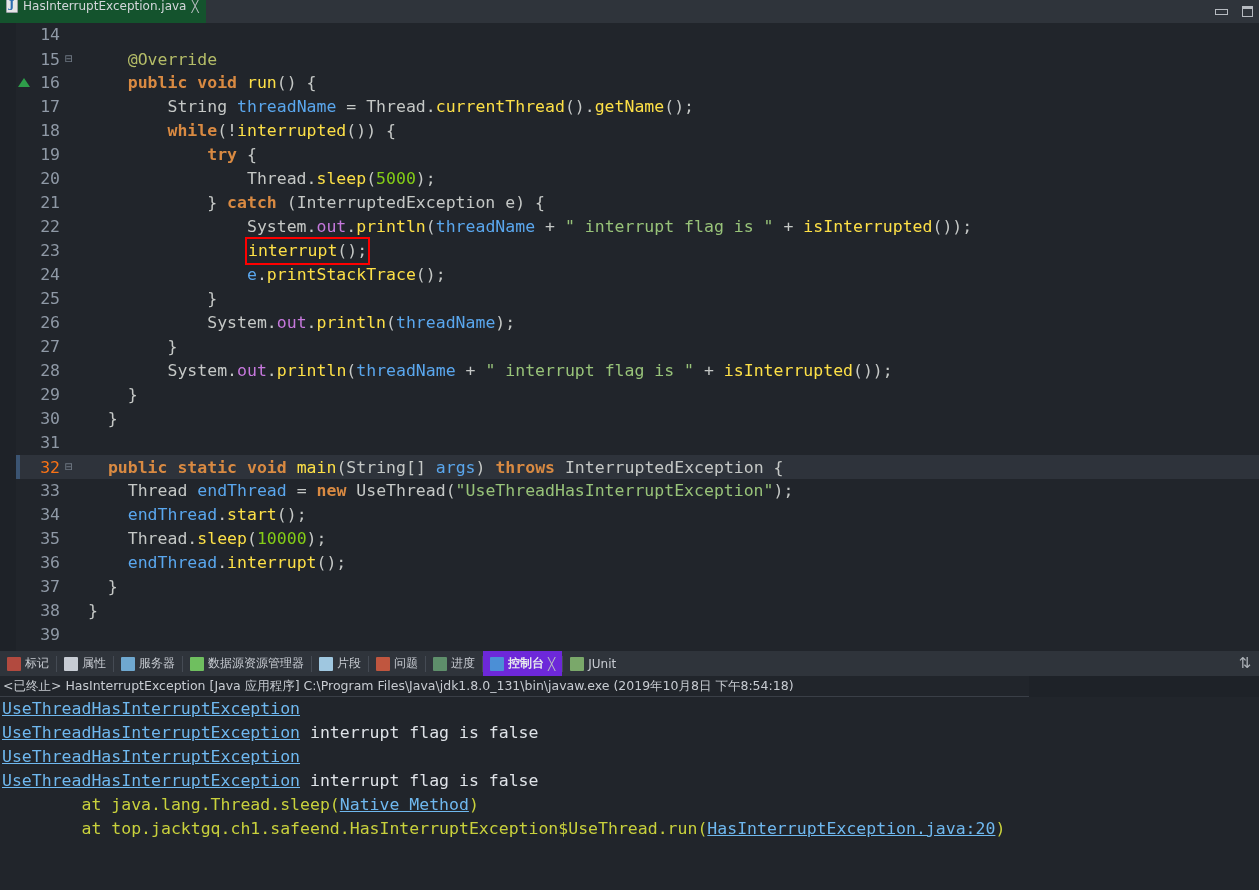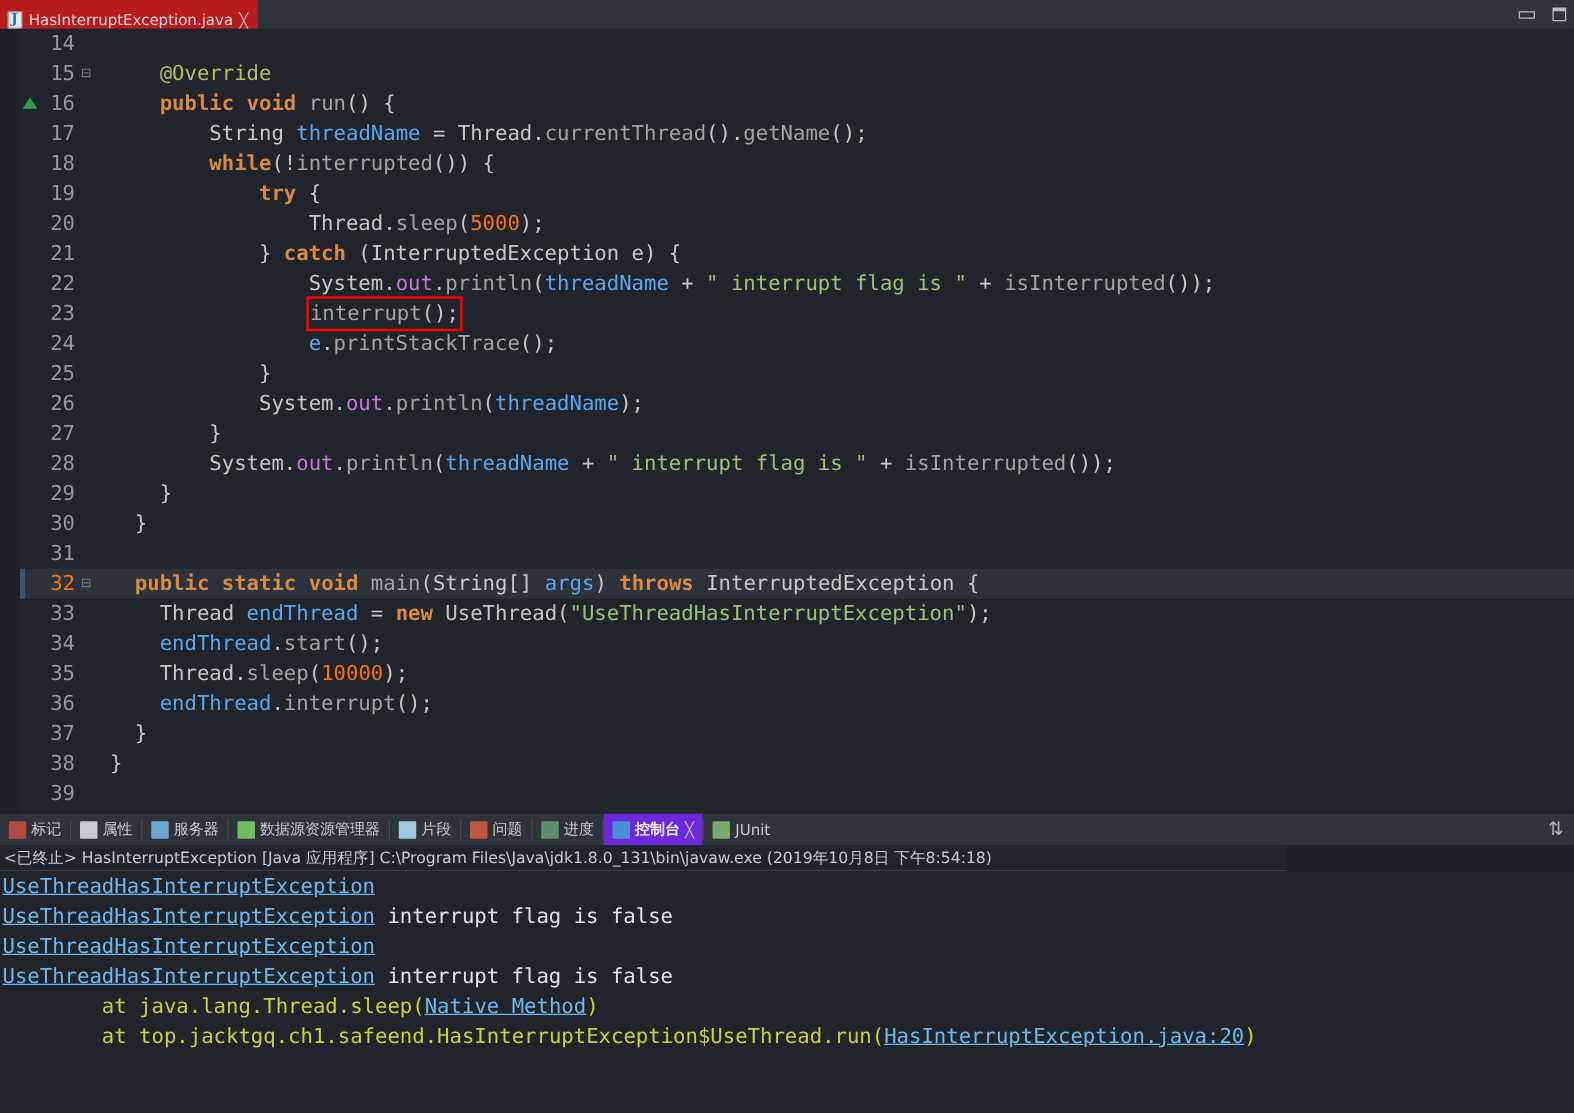--- a/index.html
+++ b/index.html
@@ -11,23 +11,23 @@
     overflow: hidden;
   }
 
   
   #titlebar {
     position: absolute; left: 0; top: 0; width: 1259px; height: 23px;
     background: #2f343b;
   }
   #editor-tab {
     position: absolute; left: 0; top: 0; height: 23px;
-    background: #b91c1c;
-    display: flex; align-items: flex-end; gap: 5px;
-    padding: 0 7px 0 6px;
+    background: #14532d;
+    display: flex; align-items: center; gap: 5px;
+    padding: 0 7px 11px 6px;
     font-family: "DejaVu Sans", sans-serif; font-size: 12px; color: #d4d7db;
     white-space: nowrap;
   }
   #editor-tab .jicon {
     width: 12px; height: 14px; position: relative; display: inline-block;
     background: #e6e6e6; border: 1px solid #9aa0a6; border-radius: 1px;
   }
   #editor-tab .jicon::after {
     content: "J"; position: absolute; left: 2px; top: -2px;
     font-size: 11px; font-weight: bold; color: #2b6cb0;
@@ -75,24 +75,24 @@
     border-right: 6px solid transparent; border-bottom: 9px solid #2e9e4a;
   }
   .code { display: inline-block; padding-left: 12px; }
 
   
   .kw      { color: #d98a42; font-weight: bold; }  
   .ann     { color: #b5bd68; }                      
   .plain   { color: #c5c8c6; }
   .type    { color: #c5c8c6; }
   .fld     { color: #c678dd; }                      
-  .mth     { color: #a3a3a3; }
+  .mth     { color: #fde047; }
   .var     { color: #5aa7ee; }                      
   .str     { color: #98c379; }                      
-  .num     { color: #f97316; }                      
+  .num     { color: #84cc16; }                      
   .punct   { color: #c5c8c6; }
 
   .hl-box {
     display: inline-block; outline: 2px solid #ff0000;
     margin: 0; padding: 0 1px;
   }
 
   
   #viewtabs {
     position: absolute; left: 0; top: 651px; width: 1259px; height: 25px;

